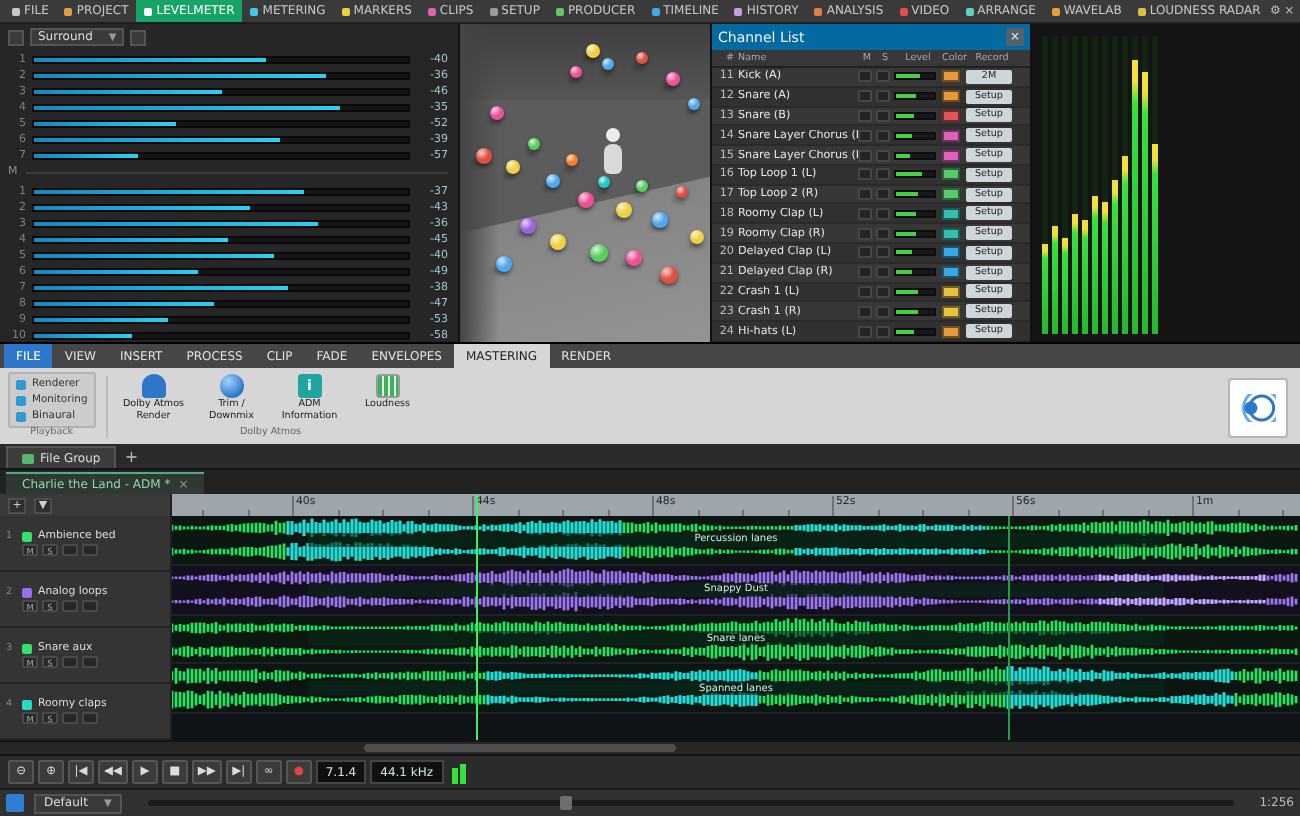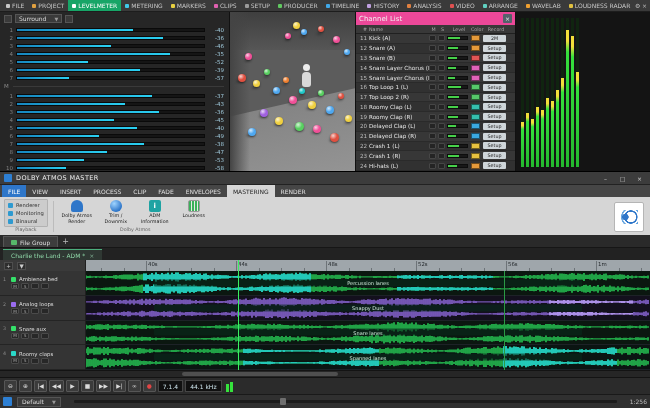--- a/index.html
+++ b/index.html
@@ -40,21 +40,21 @@
     clip-path:polygon(0 34%,100% 0,100% 100%,0 100%);}
   #v3-lwall{position:absolute;left:0;top:0;bottom:0;width:16%;background:linear-gradient(90deg,#444 0%,rgba(90,90,90,0) 100%);}
   .shadow{position:absolute;background:rgba(0,0,0,.25);border-radius:50%;filter:blur(1px);}
   .sphere{position:absolute;border-radius:50%;box-shadow:0 1px 2px rgba(0,0,0,.45);}
   #figure{position:absolute;width:12px;height:24px;}
   #figure .head{width:7px;height:7px;border-radius:50%;background:#ececec;margin:0 auto;}
   #figure .bodyp{width:9px;height:15px;border-radius:4px 4px 3px 3px;background:#d9d9d9;margin:1px auto 0;}
 
   
   #channel-list{width:160px;background:#303030;display:flex;flex-direction:column;border-right:1px solid #111;}
-  #cl-title{height:13px;background:#ec4899;display:flex;align-items:center;padding:0 3px;gap:3px;color:#f2f2f2;font-size:7px;}
+  #cl-title{height:13px;background:#0369a1;display:flex;align-items:center;padding:0 3px;gap:3px;color:#f2f2f2;font-size:7px;}
   #cl-title .sp{flex:1;}
   #cl-close{width:9px;height:9px;background:#55616b;color:#eee;display:flex;align-items:center;justify-content:center;font-size:6px;border-radius:1px;}
   #cl-header{height:9px;display:flex;align-items:center;font-size:4.8px;color:#a8a8a8;background:#383838;border-bottom:1px solid #202020;}
   .h-num{width:13px;text-align:right;padding-right:2px;}
   .h-name{width:60px;}
   .h-ms{width:9px;text-align:center;}
   .h-level{width:24px;text-align:center;}
   .h-color{width:12px;text-align:center;}
   .h-rec{width:26px;text-align:center;}
   #cl-rows{flex:1;display:flex;flex-direction:column;min-height:0;}
@@ -637,28 +637,20 @@
           </div>
           <div class="vbar">
             <div class="vfill" style="height: 64%;"></div>
           </div>
         </div>
     </div>
   </div>
 
   <div id="bottom-window">
 
-    <div id="bw-title">
-      <span id="bw-logo"></span>
-      <span class="t">DOLBY ATMOS MASTER</span>
-      <span class="sp"></span>
-      <span class="winbtn">–</span>
-      <span class="winbtn">□</span>
-      <span class="winbtn">×</span>
-    </div>
 
     <div id="ribbon-tabs">
         <div class="rtab file">FILE</div>
         <div class="rtab">VIEW</div>
         <div class="rtab">INSERT</div>
         <div class="rtab">PROCESS</div>
         <div class="rtab">CLIP</div>
         <div class="rtab">FADE</div>
         <div class="rtab">ENVELOPES</div>
         <div class="rtab active">MASTERING</div>

